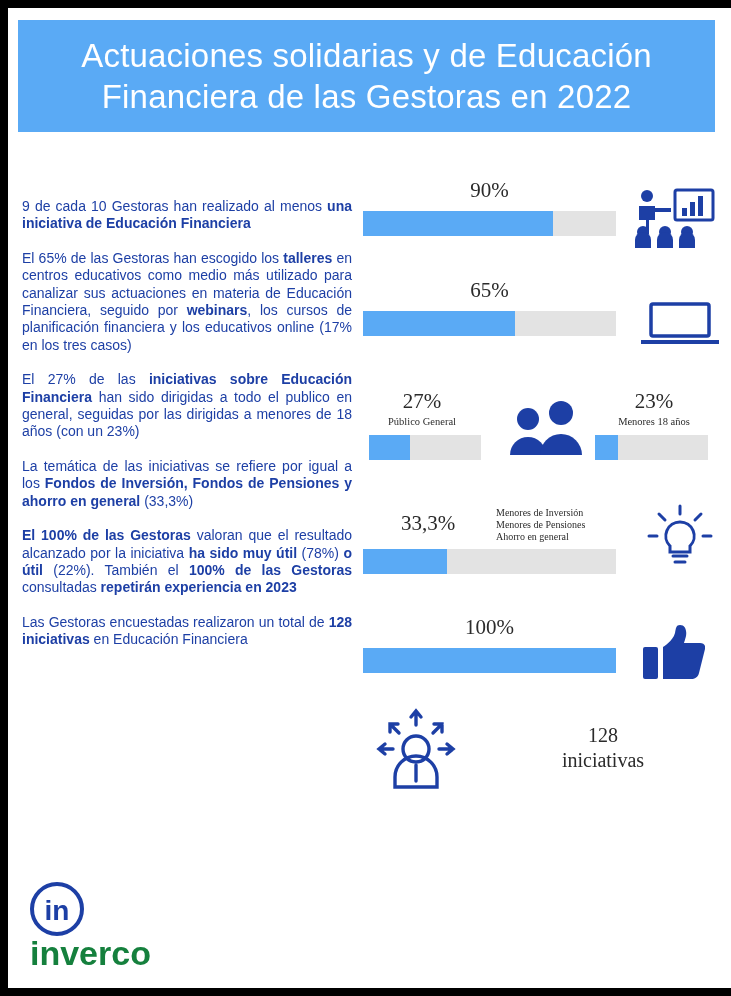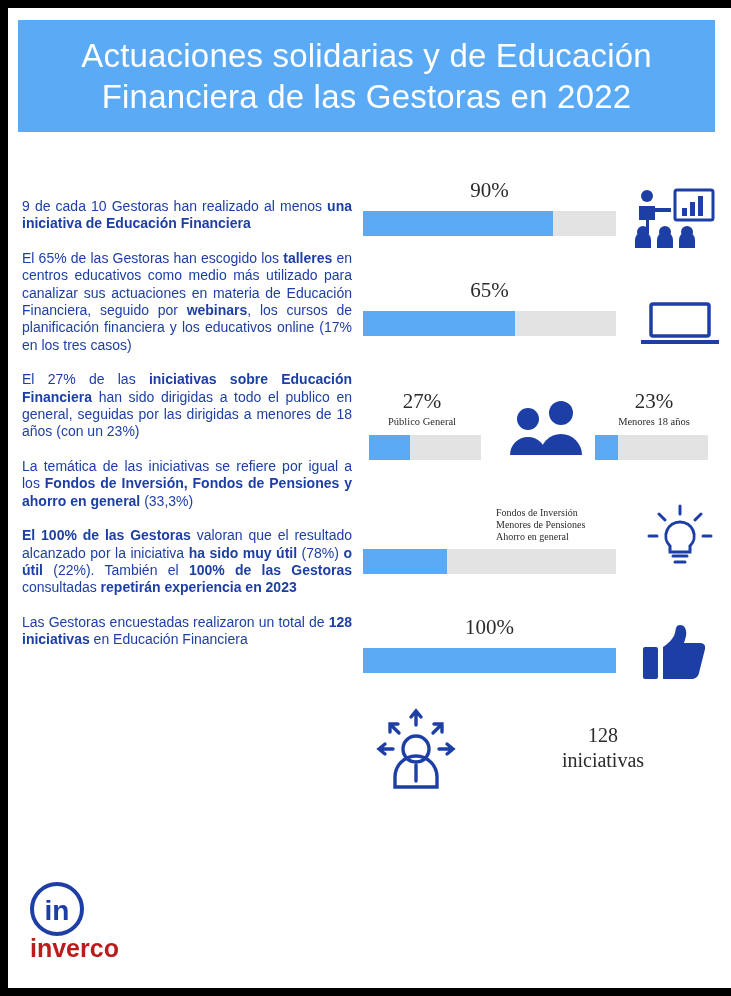--- a/index.html
+++ b/index.html
@@ -97,22 +97,22 @@
   
   .abs { position: absolute; }
   .footer-logo {
     position: absolute;
     left: 22px;
     bottom: 18px;
     width: 150px;
     height: 88px;
   }
   .logo-text {
-    font-size: 25px;
-    color: #b91c1c;
+    font-size: 34px;
+    color: #15803d;
     font-weight: bold;
     letter-spacing: 0px;
     position: absolute;
     left: 0;
     top: 52px;
   }
 </style>
 </head>
 <body>
 
@@ -190,22 +190,23 @@
       </svg>
 
       <div class="pct-label abs" style="left:232px;top:0;width:118px;">23%</div>
       <div class="sub-label abs" style="left:232px;top:27px;width:118px;">Menores 18 años</div>
       <div class="bar-track abs" style="left:232px;top:46px;width:113px;">
         <div class="bar-fill" style="width:20%;"></div>
       </div>
     </div>
 
     <div class="block" style="height:84px;margin-top:30px;">
+      <div class="pct-label abs" style="left:0;top:12px;width:130px;text-align:center;">33,3%</div>
       <div class="abs" style="left:133px;top:8px;width:130px;">
-        <div class="small-cap">Fondos de Inversión</div>
+        <div class="small-cap">Menores de Inversión</div>
         <div class="small-cap">Menores de Pensiones</div>
         <div class="small-cap">Ahorro en general</div>
       </div>
       <div class="bar-track abs" style="left:0;top:50px;width:253px;">
         <div class="bar-fill" style="width:33.3%;"></div>
       </div>
 
       <svg class="abs" style="left:282px;top:5px;" width="70" height="70" viewBox="0 0 70 70">
         <g fill="none" stroke="#1d3fa5" stroke-width="3" stroke-linecap="round">
           <path d="M35 18 a14 14 0 0 1 10 24 v6 h-20 v-6 a14 14 0 0 1 10 -24 z"></path>

